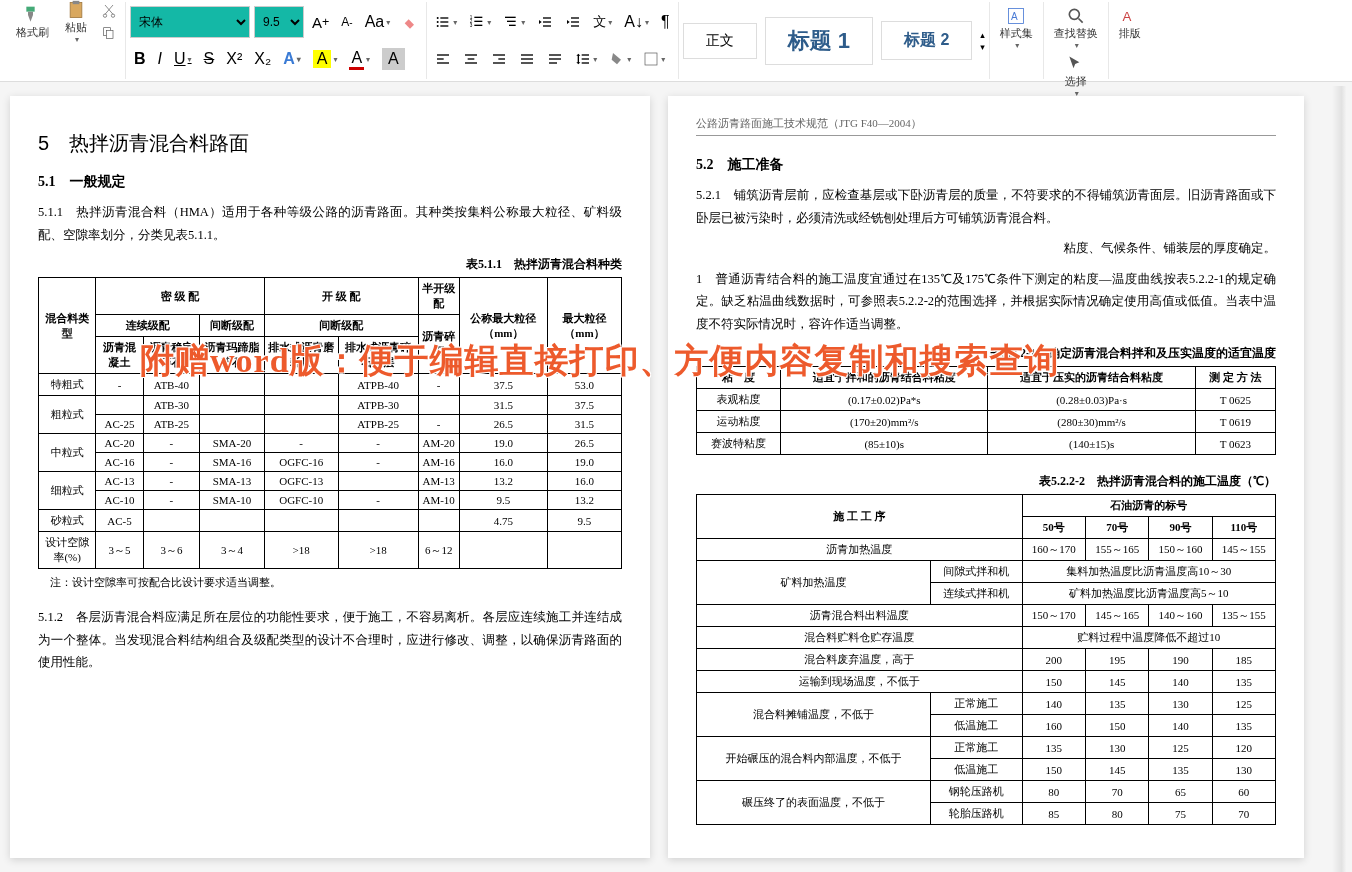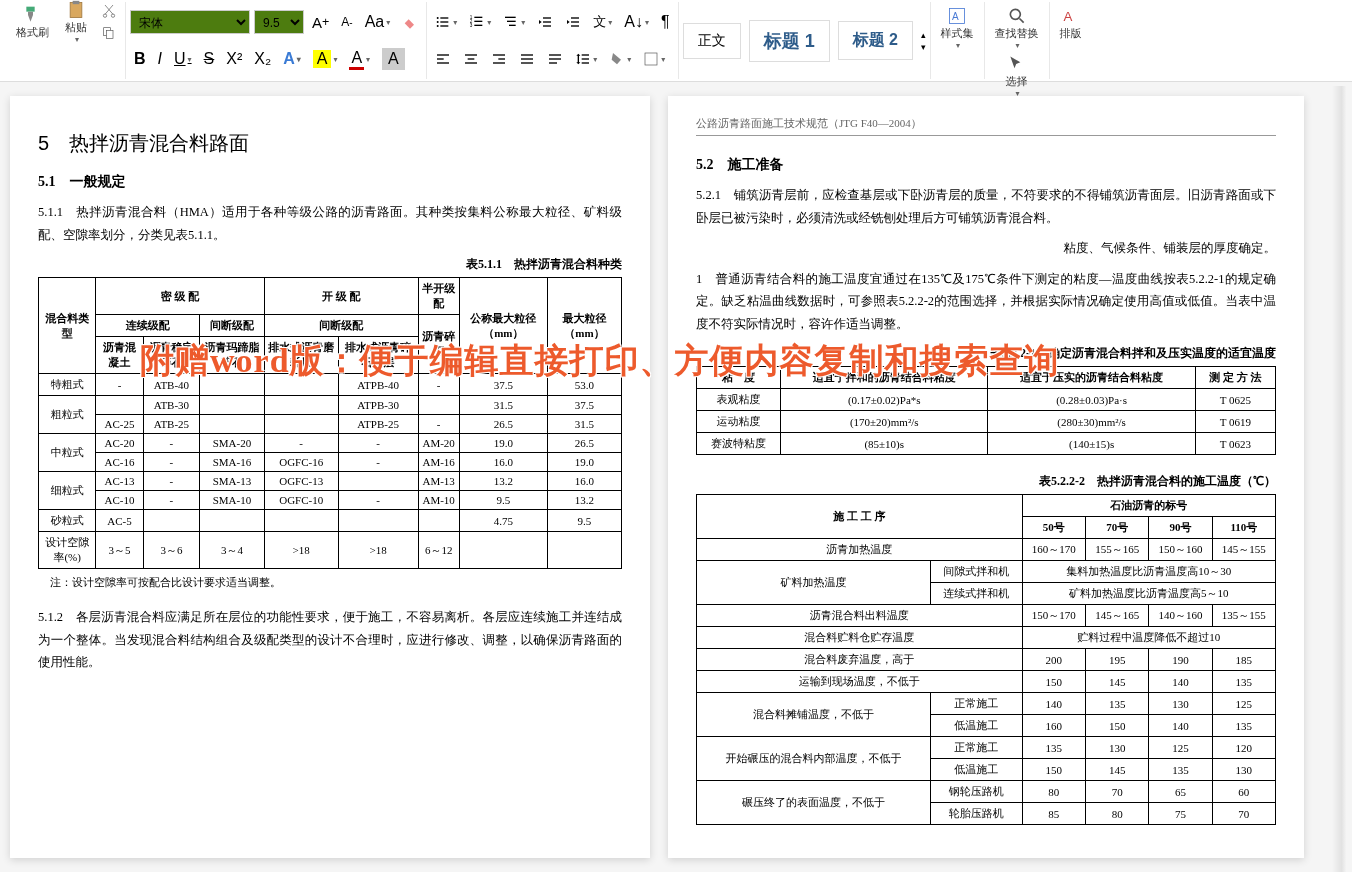--- a/index.html
+++ b/index.html
@@ -4,27 +4,27 @@
 <style>
 *{box-sizing:border-box;margin:0;padding:0}
 body{font-family:"Microsoft YaHei","SimSun",sans-serif;background:#f5f5f5;width:1352px;height:872px;overflow:hidden;position:relative}
 .ribbon{background:#fff;border-bottom:1px solid #ddd;height:82px;display:flex;align-items:stretch;padding:2px 6px}
 .rgroup{display:flex;flex-direction:column;justify-content:space-between;padding:2px 4px;border-right:1px solid #e8e8e8}
 .rrow{display:flex;align-items:center;gap:4px;height:36px}
 .rbtn{display:flex;flex-direction:column;align-items:center;justify-content:center;padding:2px 6px;font-size:11px;color:#333;cursor:pointer}
 .rbtn svg{width:20px;height:20px}
 .rbtn-sm{padding:2px 4px;cursor:pointer;display:flex;align-items:center}
 .rbtn-sm svg{width:16px;height:16px}
-.sel{border:1px solid #ccc;background:#4d7c0f;font-size:12px;padding:4px 4px;height:24px}
+.sel{border:1px solid #ccc;background:#14b8a6;font-size:12px;padding:4px 4px;height:32px}
 .sel-font{width:120px}
 .sel-size{width:50px}
 .drop::after{content:"▾";font-size:8px;margin-left:2px;color:#666}
 .styles-row{display:flex;gap:8px;align-items:center}
-.style-box{border:1px solid #ddd;padding:8px 14px;font-size:14px;cursor:pointer}
-.style-box.h1{font-size:18px;font-weight:bold;color:#2e5c8a}
+.style-box{border:1px solid #ddd;padding:8px 22px;font-size:14px;cursor:pointer}
+.style-box.h1{font-size:22px;font-weight:bold;color:#2e5c8a}
 .style-box.h2{font-size:16px;font-weight:bold;color:#2e5c8a}
 .doc-area{display:flex;gap:18px;padding:14px 10px;height:790px;position:relative}
 .page{background:#fff;box-shadow:0 2px 8px rgba(0,0,0,.15);padding:20px 28px;font-family:"SimSun",serif;font-size:12px;color:#000;position:relative;overflow:hidden}
 .page-l{width:640px}
 .page-r{width:636px}
 .page-hdr{font-size:11px;color:#666;border-bottom:1px solid #999;padding-bottom:4px;margin-bottom:20px}
 .page-l .page-hdr{text-align:right;font-weight:bold}
 .page-r .page-hdr{text-align:left}
 .h-main{font-size:20px;font-family:"SimHei",sans-serif;margin:14px 0}
 .h-sub{font-size:14px;font-weight:bold;margin:16px 0 10px}

